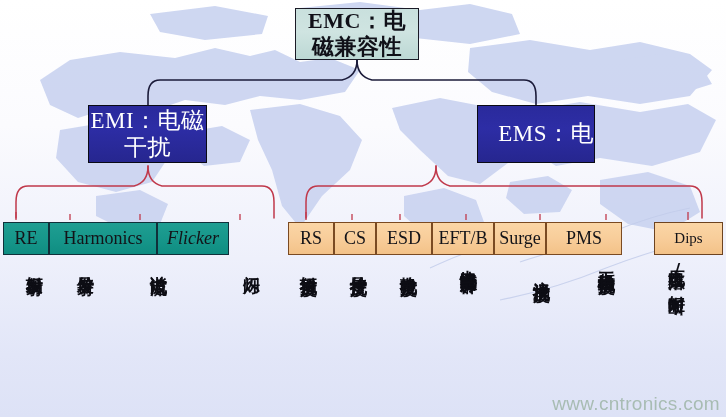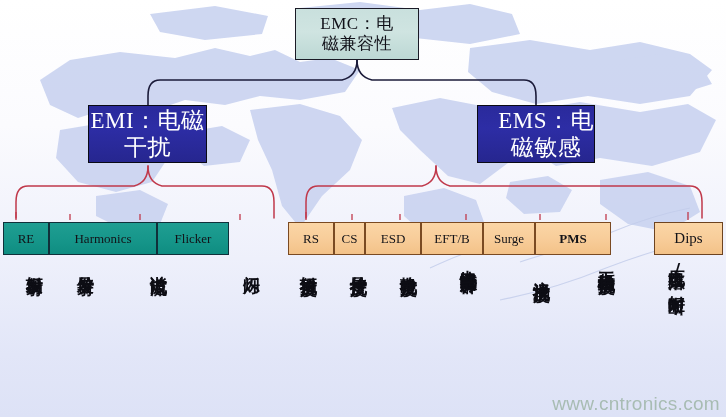--- a/index.html
+++ b/index.html
@@ -26,59 +26,60 @@
     display:flex;align-items:center;justify-content:center;
     text-align:center;
     box-sizing:border-box;
     line-height:1.18;
   }
   .emc{
     left:295px;top:8px;width:124px;height:52px;
     background:linear-gradient(to bottom,#c9e0dd 0%,#cfe4e1 45%,#bcd8d4 100%);
     border:1.5px solid #1a1a26;
     color:#101018;
-    font-size:17px;
+    font-size:22px;
     letter-spacing:.5px;
+    font-weight:bold;
   }
   .emi,.ems{
     background:linear-gradient(to bottom,#2a2a9c 0%,#2d2da5 40%,#26268f 100%);
     border:1.5px solid #0a0a14;
     color:#ffffff;
     font-size:23px;
     letter-spacing:.5px;
   }
   .emi{left:88px;top:105px;width:119px;height:58px;}
   .ems{left:477px;top:105px;width:118px;height:58px;justify-content:flex-end;}
 
   
   .leafrow{position:absolute;top:222px;height:33px;display:flex;}
   .leaf{
     box-sizing:border-box;
     display:flex;align-items:center;justify-content:center;
-    font-size:13px;
+    font-size:18px;
     color:#131318;
     white-space:nowrap;
   }
   .leafrow.green{left:3px;}
   .leafrow.green .leaf{
     background:linear-gradient(to bottom,#1f9e92 0%,#17978b 50%,#0f8d81 100%);
     border:1.4px solid #10303a;
     border-right-width:.7px;border-left-width:.7px;
   }
   .leafrow.green .leaf:first-child{border-left-width:1.4px;}
-  .leafrow.green .leaf:last-child{border-right-width:1.4px;}
+  .leafrow.green .leaf:last-child{border-right-width:1.4px;font-style:italic;}
 
   .leafrow.orange{left:288px;}
   .leafrow.orange .leaf{
     background:linear-gradient(to bottom,#fbd6a6 0%,#f8cd9a 50%,#f3c288 100%);
     border:1.3px solid #7a4a22;
     border-right-width:.7px;border-left-width:.7px;
   }
   .leafrow.orange .leaf:first-child{border-left-width:1.3px;}
-  .leafrow.orange .leaf.last-grouped{border-right-width:1.3px;font-weight:bold;}
+  .leafrow.orange .leaf.last-grouped{border-right-width:1.3px;}
   .leaf.dips{
     position:absolute;left:654px;top:222px;height:33px;width:69px;
     box-sizing:border-box;
     display:flex;align-items:center;justify-content:center;
     font-size:15px;color:#131318;
     background:linear-gradient(to bottom,#fbd6a6 0%,#f8cd9a 50%,#f3c288 100%);
     border:1.6px solid #6d4320;
   }
 
   
@@ -192,41 +193,40 @@
   <div class="node emi">
     <div>
       <div>EMI：电磁</div>
       <div>干扰</div>
     </div>
   </div>
 
   <div class="node ems">
     <div>
       <div>EMS：电</div>
-      <div>磁敏感</div>
     </div>
   </div>
 
   <div class="leafrow green">
     <div class="leaf" style="width:46px">
       <span>RE</span>
     </div>
     <div class="leaf" style="width:108px">
       <span>Harmonics</span>
     </div>
     <div class="leaf" style="width:72px">
       <span>Flicker</span>
     </div>
   </div>
 
   <div class="leafrow orange">
     <div class="leaf" style="width:46px">
       <span>RS</span>
     </div>
-    <div class="leaf" style="width:31px">
+    <div class="leaf" style="width:42px">
       <span>CS</span>
     </div>
     <div class="leaf" style="width:56px">
       <span>ESD</span>
     </div>
     <div class="leaf" style="width:62px">
       <span>EFT/B</span>
     </div>
     <div class="leaf" style="width:52px">
       <span>Surge</span>

